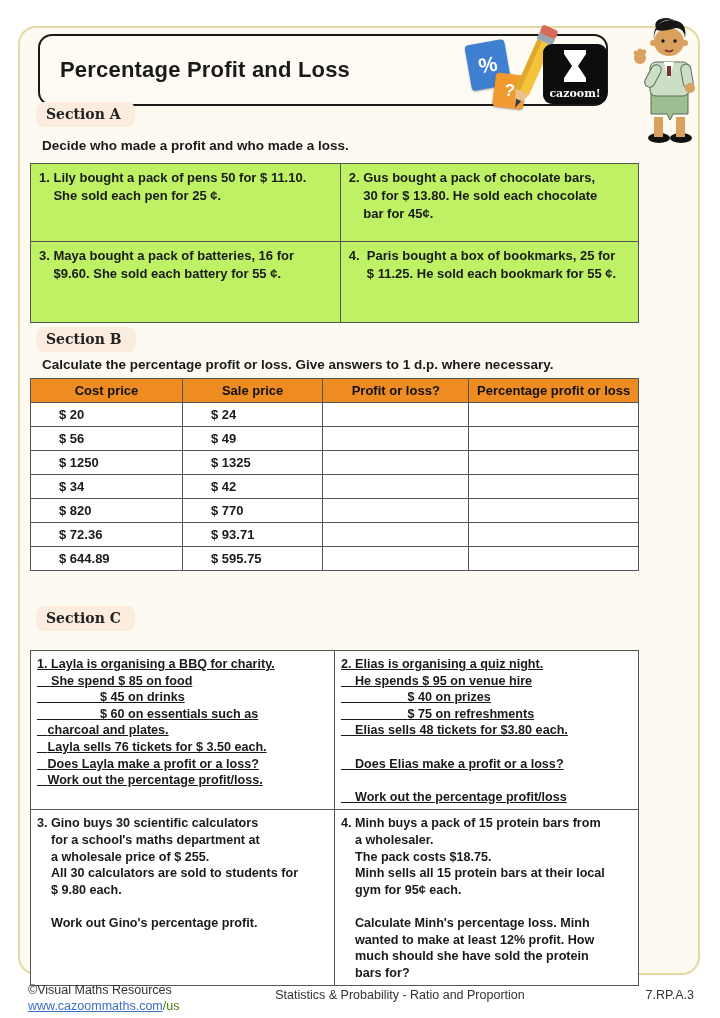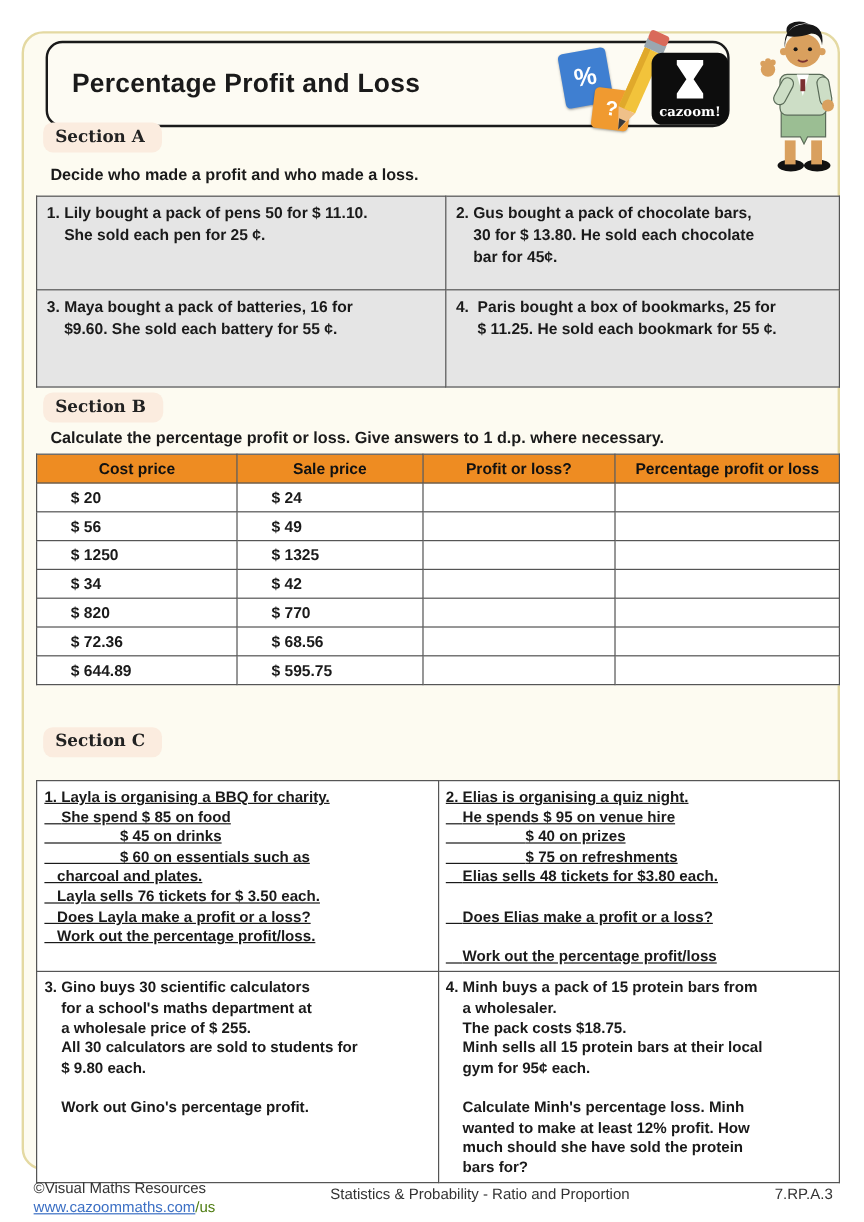--- a/index.html
+++ b/index.html
@@ -23,21 +23,21 @@
   .boy{position:absolute;left:626px;top:14px;z-index:7;}
   .section-label{position:absolute;background:#FBECDF;border-radius:8px;padding:4px 14px 5px 10px;
                  font-family:"DejaVu Serif",serif;font-weight:bold;font-size:14px;color:#222;}
   #label-a{left:36px;top:102px;}
   #label-b{left:36px;top:327px;}
   #label-c{left:36px;top:606px;}
   .instruction{position:absolute;left:42px;font-size:13.5px;font-weight:bold;}
   #instr-a{top:138px;}
   #instr-b{top:357px;}
   table{border-collapse:collapse;table-layout:fixed;}
-  .qtable{position:absolute;left:30px;width:670px;background:#e5e5e5;}
+  .qtable{position:absolute;left:30px;width:609px;background:#bef264;}
   #table-a{top:163px;}
   #table-a td{border:1.2px solid #555;vertical-align:top;padding:5px 6px 5px 8px;
               font-size:13px;font-weight:bold;line-height:1.38;}
   #table-a tr:nth-child(1) td{height:67px;}
   #table-a tr:nth-child(2) td{height:70px;margin-top:16px;}
   .pre{white-space:pre-wrap;}
   #table-b{top:378px;}
   #table-b th{background:#EE8C22;border:1.2px solid #555;font-size:13px;font-weight:bold;
               height:23px;text-align:center;padding:0 2px;color:#111;}
   #table-b td{border:1.2px solid #555;font-size:13px;font-weight:bold;height:23px;
@@ -181,21 +181,21 @@
           <td></td>
     </tr>
     <tr>
       <td>$ 820</td>
           <td>$ 770</td>
       <td></td>
           <td></td>
     </tr>
     <tr>
       <td>$ 72.36</td>
-          <td>$ 68.56</td>
+          <td>$ 93.71</td>
       <td></td>
           <td></td>
     </tr>
     <tr>
       <td>$ 644.89</td>
           <td>$ 595.75</td>
       <td></td>
           <td></td>
     </tr>
   </tbody>

